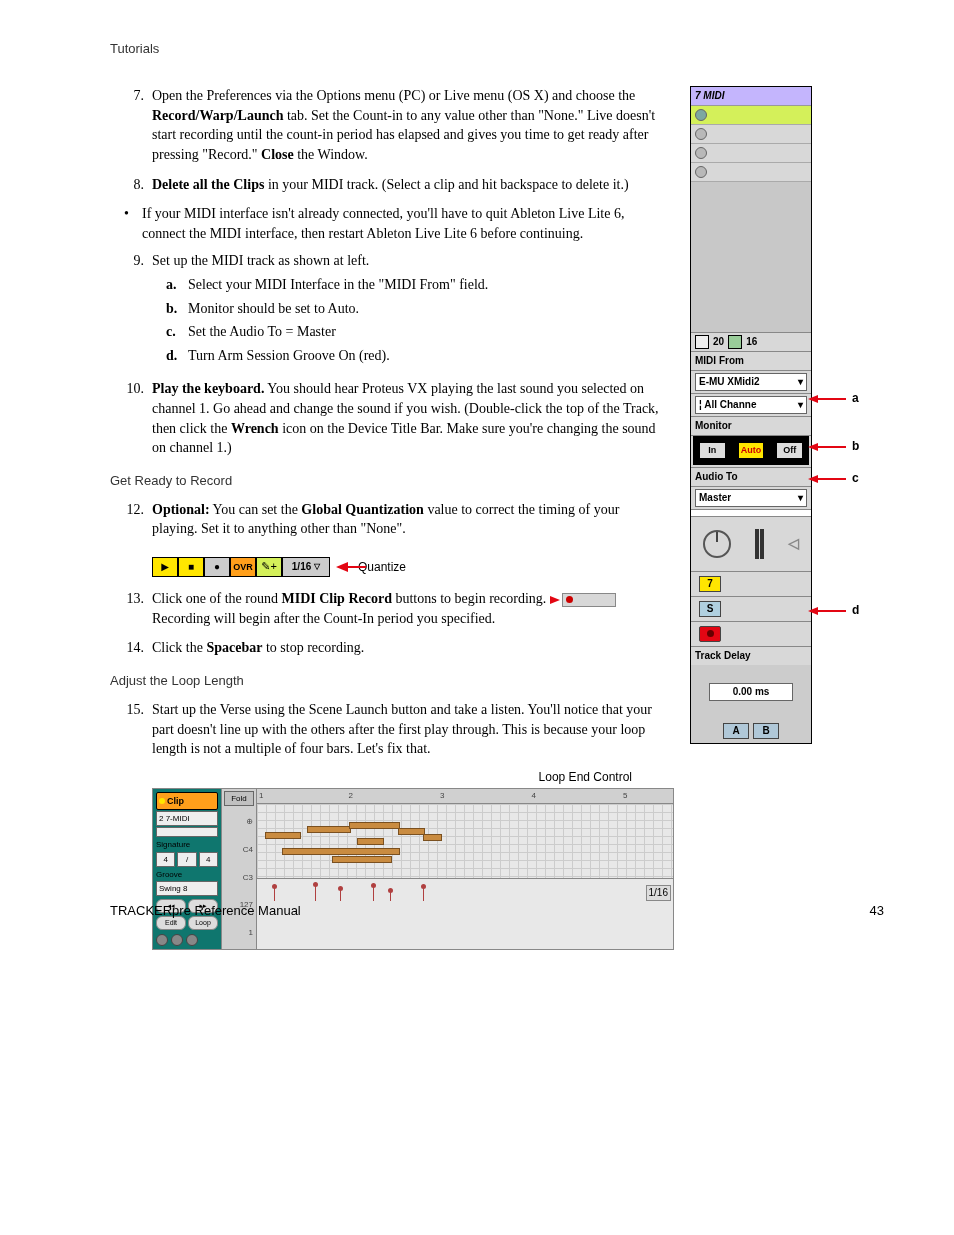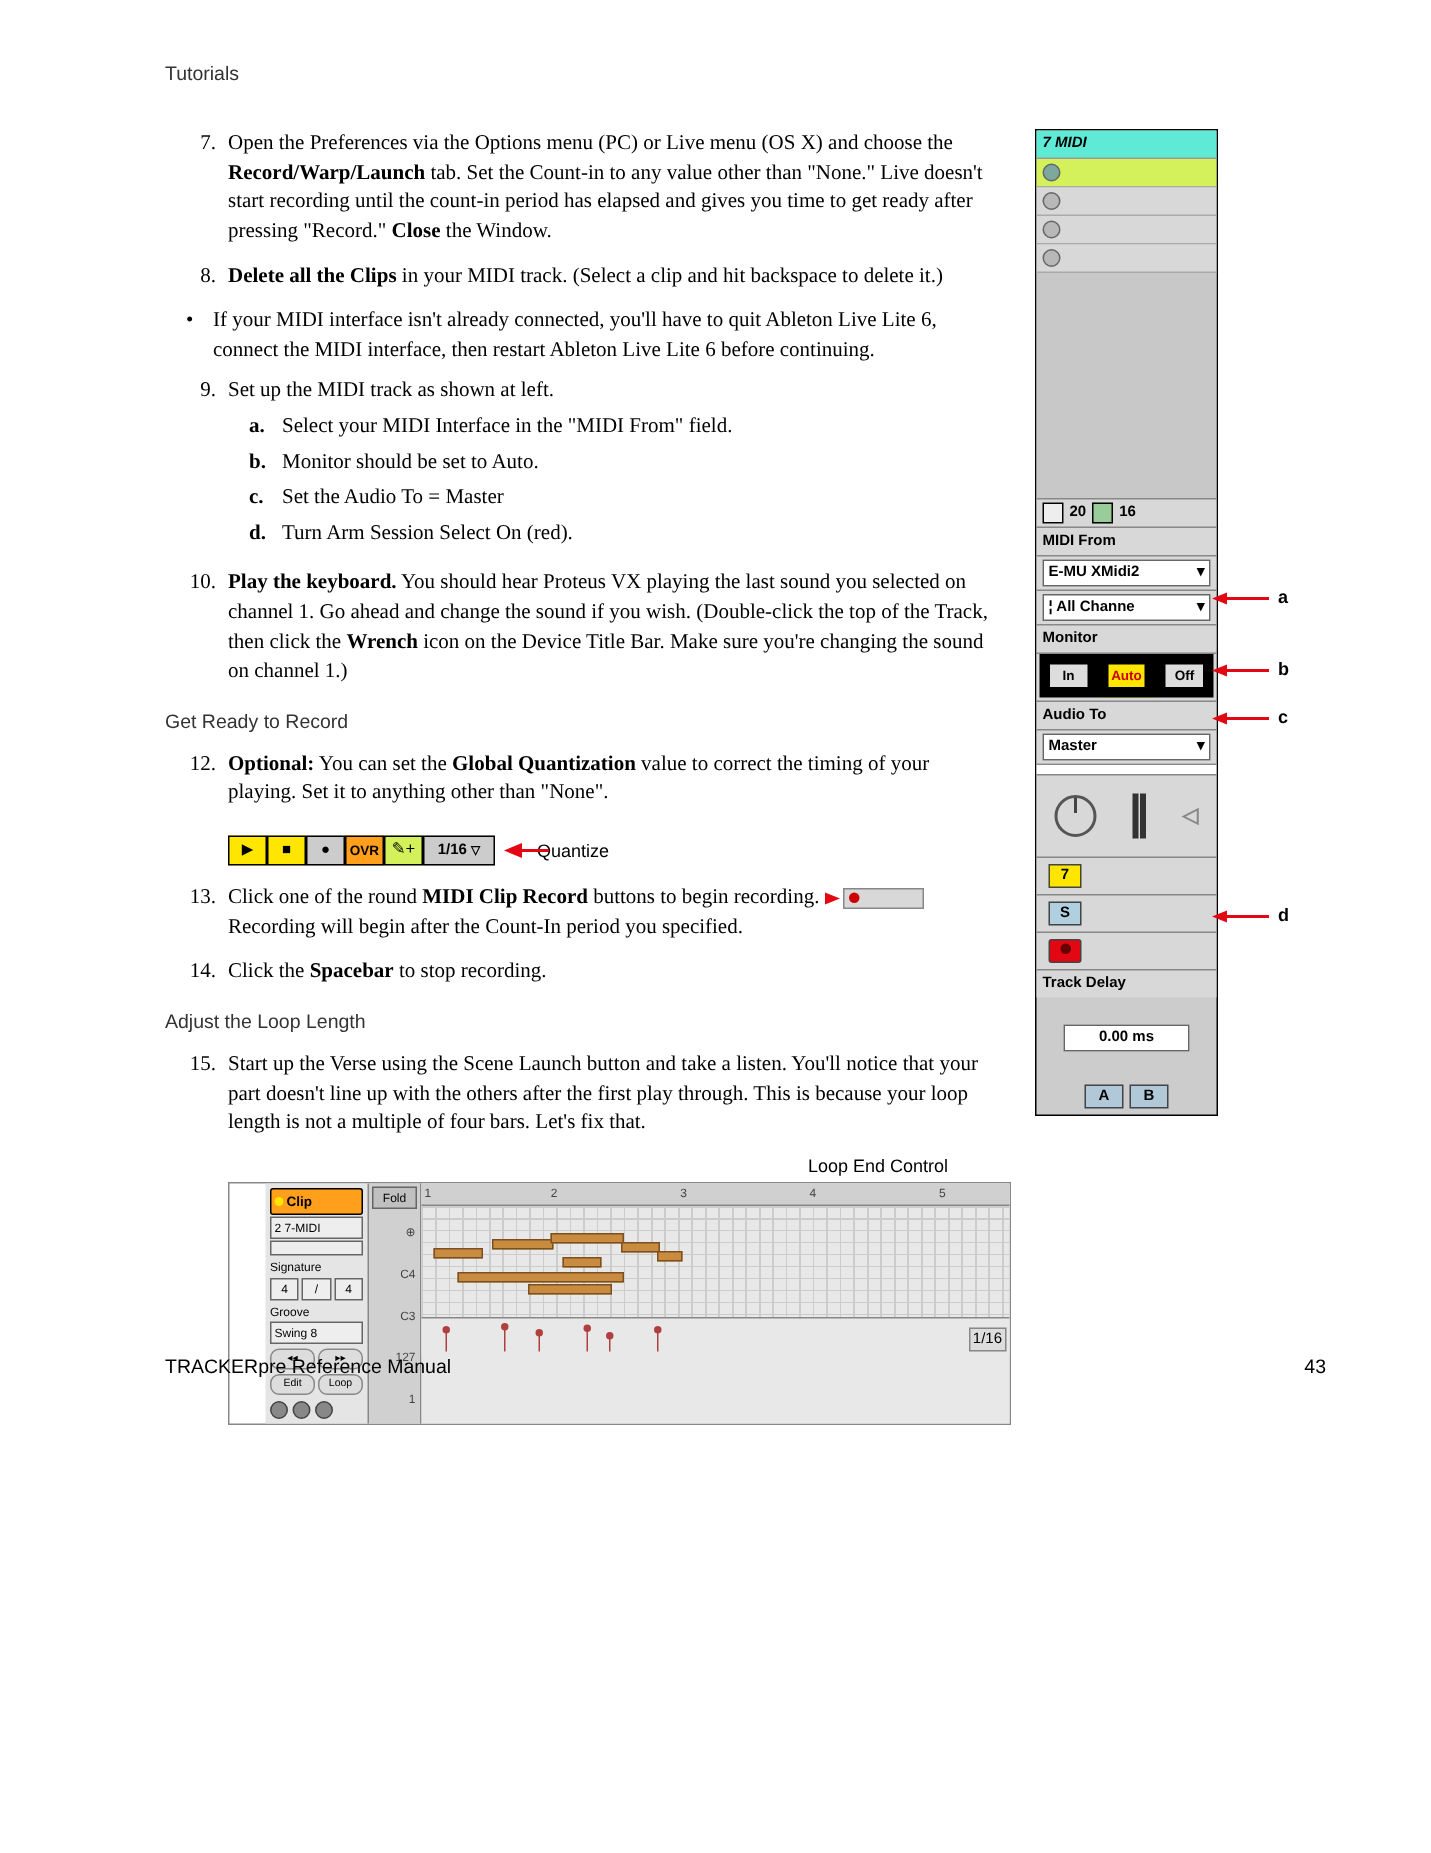--- a/index.html
+++ b/index.html
@@ -163,21 +163,21 @@
   
   .track-panel {
     width: 120px;
     border: 1px solid #000;
     font-family: Arial, sans-serif;
     font-size: 10px;
     font-weight: bold;
     background: #ccc;
   }
   .tp-title {
-    background: #5eead4;
+    background: #c4b5fd;
     padding: 2px 4px;
     font-style: italic;
     border-bottom: 1px solid #999;
   }
   .tp-slot {
     height: 18px;
     border-bottom: 1px solid #aaa;
     display: flex;
     align-items: center;
     padding-left: 4px;
@@ -325,25 +325,24 @@
   .loop-editor {
     display: flex;
     border: 1px solid #888;
     width: 520px;
     margin-left: 42px;
     font-family: Arial, sans-serif;
     font-size: 9px;
   }
   .le-left {
     width: 62px;
-    background: #e5e5e5;
+    background: #0f766e;
     border-right: 1px solid #888;
     padding: 3px;
     flex-shrink: 0;
-    margin-left: 24px;
   }
   .le-clip {
     background: #ff9f1b;
     padding: 2px;
     border: 1px solid #000;
     border-radius: 2px;
     display: flex;
     align-items: center;
     gap: 2px;
   }
@@ -516,21 +515,21 @@
               <li>
                   <span class="lett">b.</span>
                   <span>Monitor should be set to Auto.</span>
                 </li>
               <li>
                   <span class="lett">c.</span>
                   <span>Set the Audio To = Master</span>
                 </li>
               <li>
                   <span class="lett">d.</span>
-                  <span>Turn Arm Session Select On (red).</span>
+                  <span>Turn Arm Session Groove On (red).</span>
                 </li>
             </ul>
           </span>
         </li>
         <li>
           <span class="num">10.</span>
           <span class="body"><b>Play the keyboard.</b> You should hear Proteus VX playing the last sound you selected on channel 1. Go ahead and change the sound if you wish. (Double-click the top of the Track, then click the <b>Wrench</b> icon on the Device Title Bar. Make sure you're changing the sound on channel 1.)</span>
         </li>
       </ol>
 

